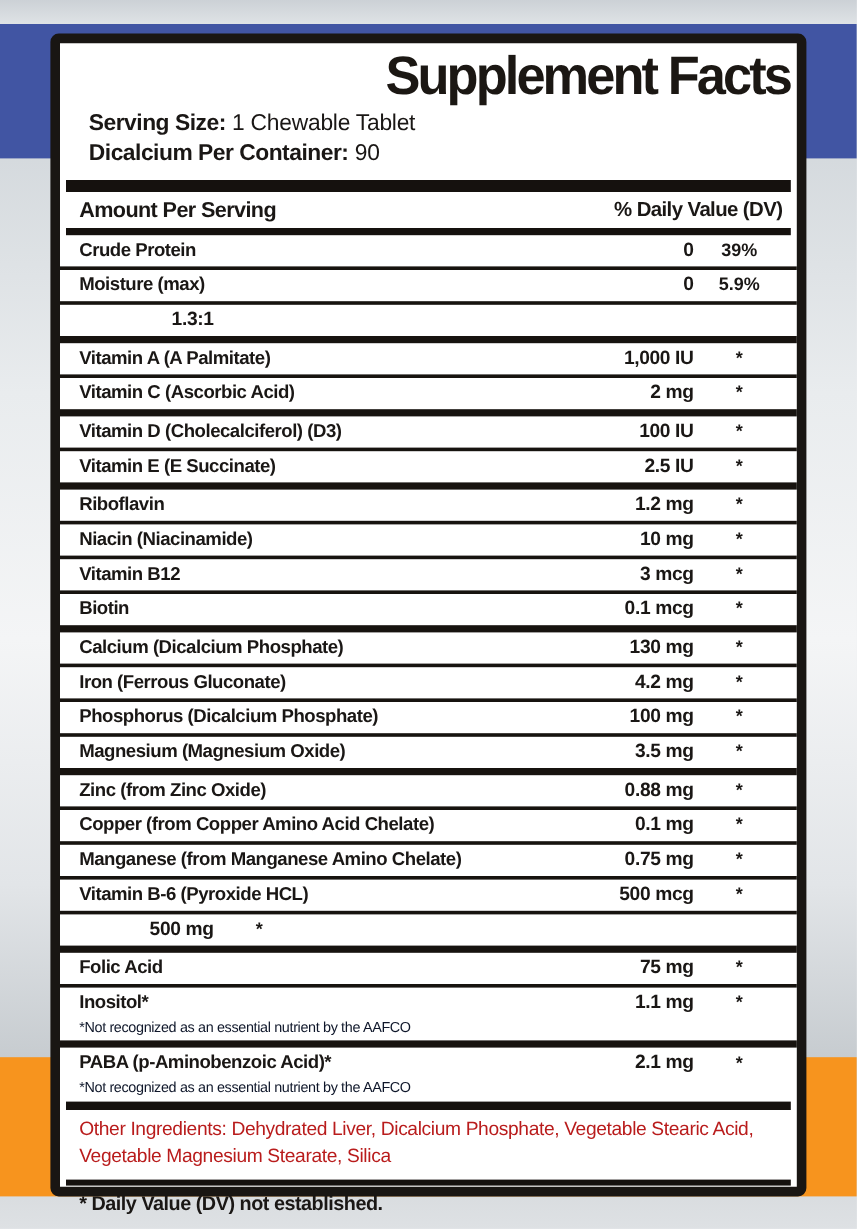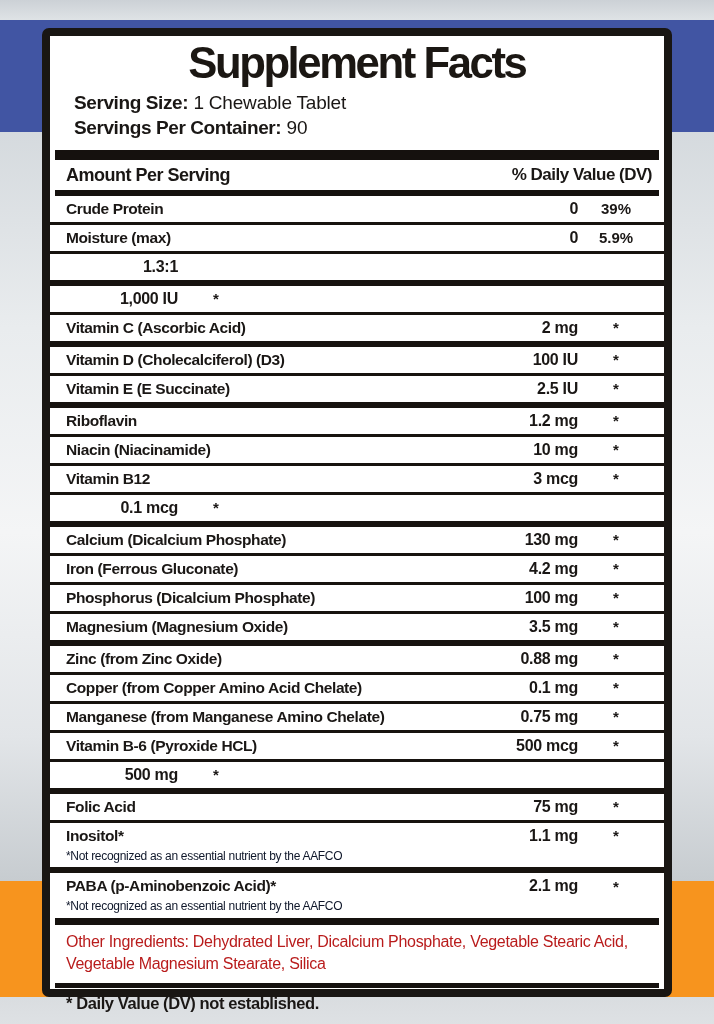--- a/index.html
+++ b/index.html
@@ -9,21 +9,21 @@
     background:linear-gradient(180deg,#ccd1d6 0%,#dfe3e6 2%,#d4d9dd 12%,#e9ecee 32%,#f4f5f6 52%,#e2e5e8 72%,#c7ccd0 86%,#d3d7da 94%,#dee1e4 100%);
   }
   .band{position:absolute; left:0; width:714px;}
   .band-blue{top:20px; height:112px; background:#4155a3;}
   .band-orange{top:881px; height:116px; background:#f7941e;}
   .label{
     position:absolute; left:42px; top:28px; width:630px; height:969px;
     background:#ffffff; border:8px solid #191613; border-radius:7px;
     box-sizing:border-box; z-index:2; color:#1a1715;
   }
-  .title-wrap{text-align:center; margin-top:2px;}
+  .title-wrap{text-align:right; margin-top:2px;}
   .title{
     display:inline-block; font-size:45px; font-weight:700; letter-spacing:-2.5px;
     transform:scaleX(0.97); white-space:nowrap; line-height:1.12; color:#1b1713;
   }
   .serving{padding:2px 24px 0 24px; line-height:1.32; font-size:19px;}
   .serving .lab{font-weight:700; letter-spacing:-0.4px;}
   .serving .val{font-weight:400; letter-spacing:-0.2px;}
   .bar{background:#15110e; margin:0 5px;}
   .bar-top{height:10px; margin-top:9px;}
   .bar-mid{height:6px;}
@@ -63,21 +63,21 @@
     <div class="title-wrap">
       <div class="title">Supplement Facts</div>
     </div>
 
     <div class="serving">
       <div>
         <span class="lab">Serving Size:</span>
         <span class="val">1 Chewable Tablet</span>
       </div>
       <div>
-        <span class="lab">Servings Per Container:</span>
+        <span class="lab">Dicalcium Per Container:</span>
         <span class="val">90</span>
       </div>
     </div>
 
     <div class="bar bar-top"></div>
 
     <div class="thead">
       <span class="h-left">Amount Per Serving</span>
       <span class="h-right">% Daily Value (DV)</span>
     </div>
@@ -100,20 +100,21 @@
     </div>
   </div>
         <div class="trow sep-thick">
     <div class="main">
       <span class="cell-amt">1.3:1</span>
       <span class="cell-dv"></span>
     </div>
   </div>
         <div class="trow">
     <div class="main">
+      <span class="cell-name">Vitamin A (A Palmitate)</span>
       <span class="cell-amt">1,000 IU</span>
       <span class="cell-dv">*</span>
     </div>
   </div>
         <div class="trow sep-thick">
     <div class="main">
       <span class="cell-name">Vitamin C (Ascorbic Acid)</span>
       <span class="cell-amt">2 mg</span>
       <span class="cell-dv">*</span>
     </div>
@@ -148,20 +149,21 @@
   </div>
         <div class="trow">
     <div class="main">
       <span class="cell-name">Vitamin B12</span>
       <span class="cell-amt">3 mcg</span>
       <span class="cell-dv">*</span>
     </div>
   </div>
         <div class="trow sep-thick">
     <div class="main">
+      <span class="cell-name">Biotin</span>
       <span class="cell-amt">0.1 mcg</span>
       <span class="cell-dv">*</span>
     </div>
   </div>
         <div class="trow">
     <div class="main">
       <span class="cell-name">Calcium (Dicalcium Phosphate)</span>
       <span class="cell-amt">130 mg</span>
       <span class="cell-dv">*</span>
     </div>

